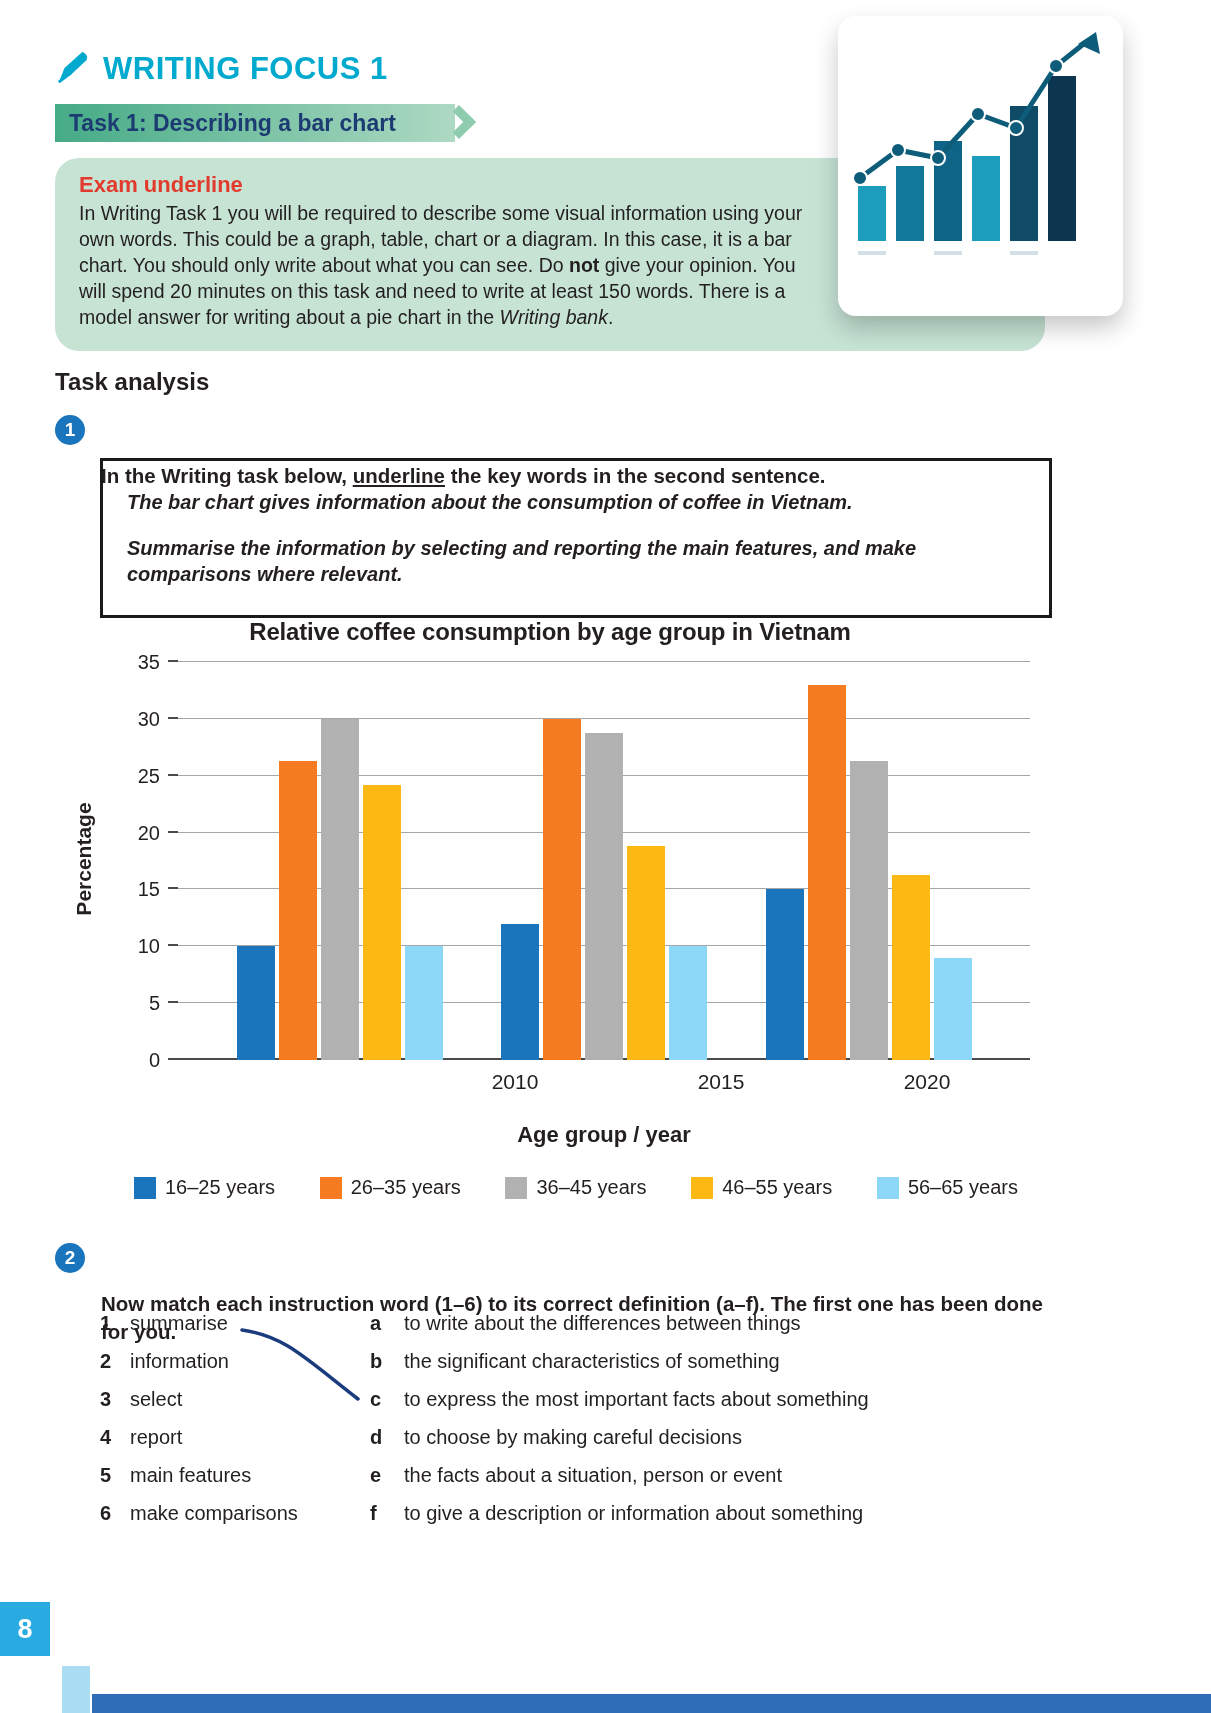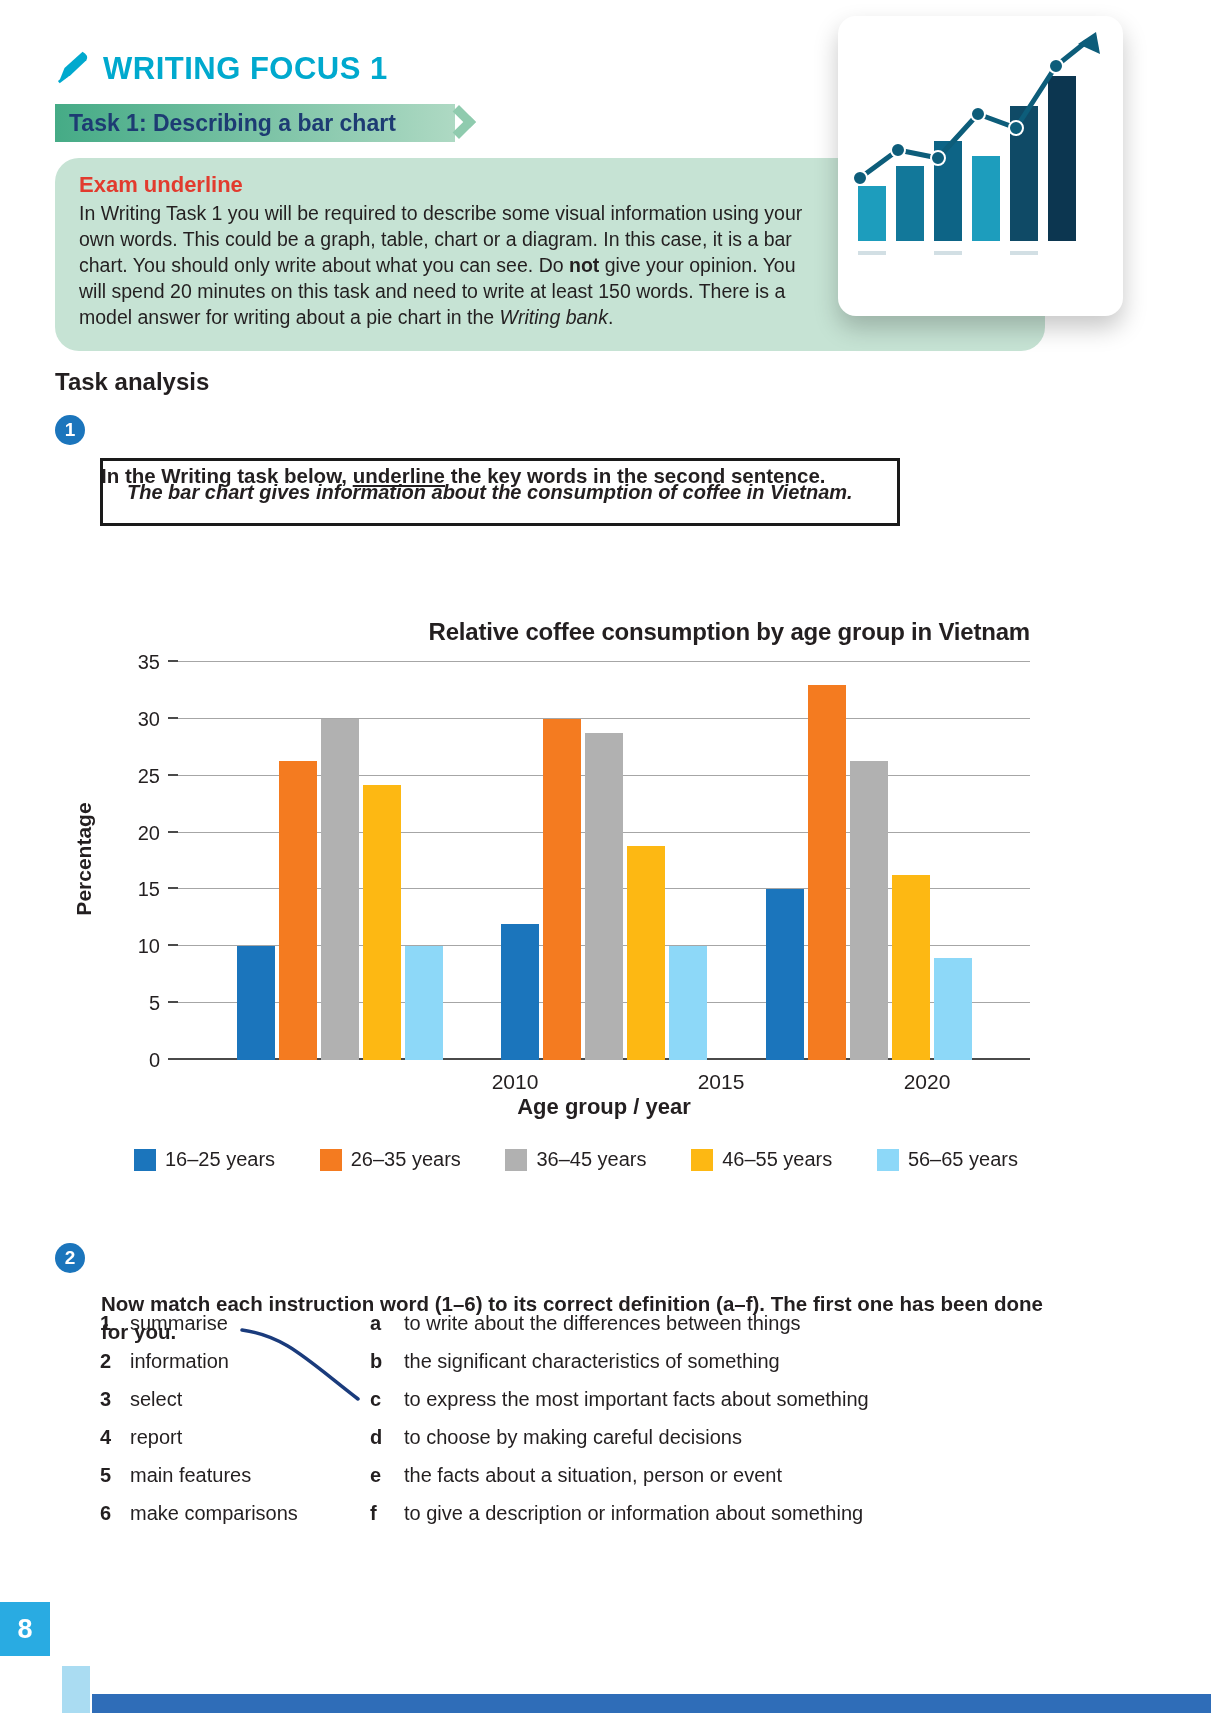--- a/index.html
+++ b/index.html
@@ -53,44 +53,44 @@
   #ex2 { top:1242px; width:1010px; }
   .num-circle {
     flex:0 0 30px; width:30px; height:30px; border-radius:50%;
     background:#1b75bc; color:#fff; font-weight:bold; font-size:19px;
     display:flex; align-items:center; justify-content:center; margin-top:1px;
   }
   .ex-instruction { font-size:20.5px; font-weight:bold; padding-top:4px; line-height:1.35;margin-top:44px; }
   .u { text-decoration:underline; }
 
   .task-box {
-    position:absolute; top:458px; left:100px; width:800px;
-    border:3px solid #1a1a1a; padding:18px 24px;
+    position:absolute; top:458px; left:100px; width:952px;
+    border:3px solid #1a1a1a; padding:28px 24px;
   }
   .task-box p { margin:0; font-size:20px; font-weight:bold; font-style:italic; line-height:1.3; }
   .task-box p + p { margin-top:20px; }
 
   
   .chart-wrap { position:absolute; top:618px; left:70px; width:960px; }
-  .chart-title { text-align:right; font-size:24px; font-weight:bold; margin-bottom:16px; letter-spacing:-.2px; }
+  .chart-title { text-align:center; font-size:24px; font-weight:bold; margin-bottom:16px; letter-spacing:-.2px; }
   .chart-area { position:relative; height:398px; margin-left:108px; }
   .grid-line { position:absolute; left:0; right:0; height:0; border-top:1.5px solid #a6a6a6; }
   .grid-line.baseline { border-top:2px solid #4a4a4a; }
   .tick { position:absolute; left:-10px; width:10px; height:0; border-top:2px solid #4a4a4a; }
   .y-tick-label { position:absolute; left:-66px; width:48px; text-align:right; font-size:20px; transform:translateY(50%); }
   .y-axis-label {
     position:absolute; top:calc(50% - 14px); left:-214px; width:240px; text-align:center;
     font-size:21px; font-weight:bold; transform:rotate(-90deg);
   }
   .groups { position:absolute; left:0; right:0; top:0; bottom:0; display:flex; justify-content:space-evenly; align-items:flex-end; }
   .group { display:flex; align-items:flex-end; gap:4px; height:100%; }
   .bar { width:38px; }
   .x-labels { display:flex; justify-content:flex-end; margin-left:108px; margin-top:10px; }
   .x-label { width:206px; text-align:center; font-size:21px; }
-  .x-axis-label { text-align:center; font-size:22px; font-weight:bold; margin-left:108px; }
+  .x-axis-label { text-align:center; font-size:22px; font-weight:bold; margin-top:28px; margin-left:108px; }
   .legend { display:flex; justify-content:space-between; margin:28px 12px 0 64px; }
   .legend-item { display:flex; align-items:center; gap:9px; font-size:20px; }
   .swatch { width:22px; height:22px; flex:0 0 22px; }
 
   
   .match { position:absolute; top:1312px; left:100px; width:960px; }
   .match-grid {
     display:grid; grid-template-columns:30px 240px 34px auto;
     row-gap:15px; font-size:20px; align-items:baseline;
   }
@@ -153,20 +153,21 @@
 
 <div class="task-analysis">Task analysis</div>
 
 <div class="ex-row" id="ex1">
   <div class="num-circle">1</div>
   <div class="ex-instruction"><span>In the Writing task below, </span><span class="u">underline</span><span> the key words in the second sentence.</span></div>
 </div>
 
 <div class="task-box">
   <p>The bar chart gives information about the consumption of coffee in Vietnam.</p>
+  <p>Summarise the information by selecting and reporting the main features, and make comparisons where relevant.</p>
 </div>
 
 <div class="chart-wrap">
   <div class="chart-title">Relative coffee consumption by age group in Vietnam</div>
   <div class="chart-area" id="chart-area">
     <div class="y-axis-label">Percentage</div>
   <div class="grid-line baseline" style="bottom: 0%;"></div>
       <div class="tick" style="bottom: 0%;"></div>
       <div class="y-tick-label" style="bottom: 0%;">0</div>
       <div class="grid-line" style="bottom: 14.2857%;"></div>

